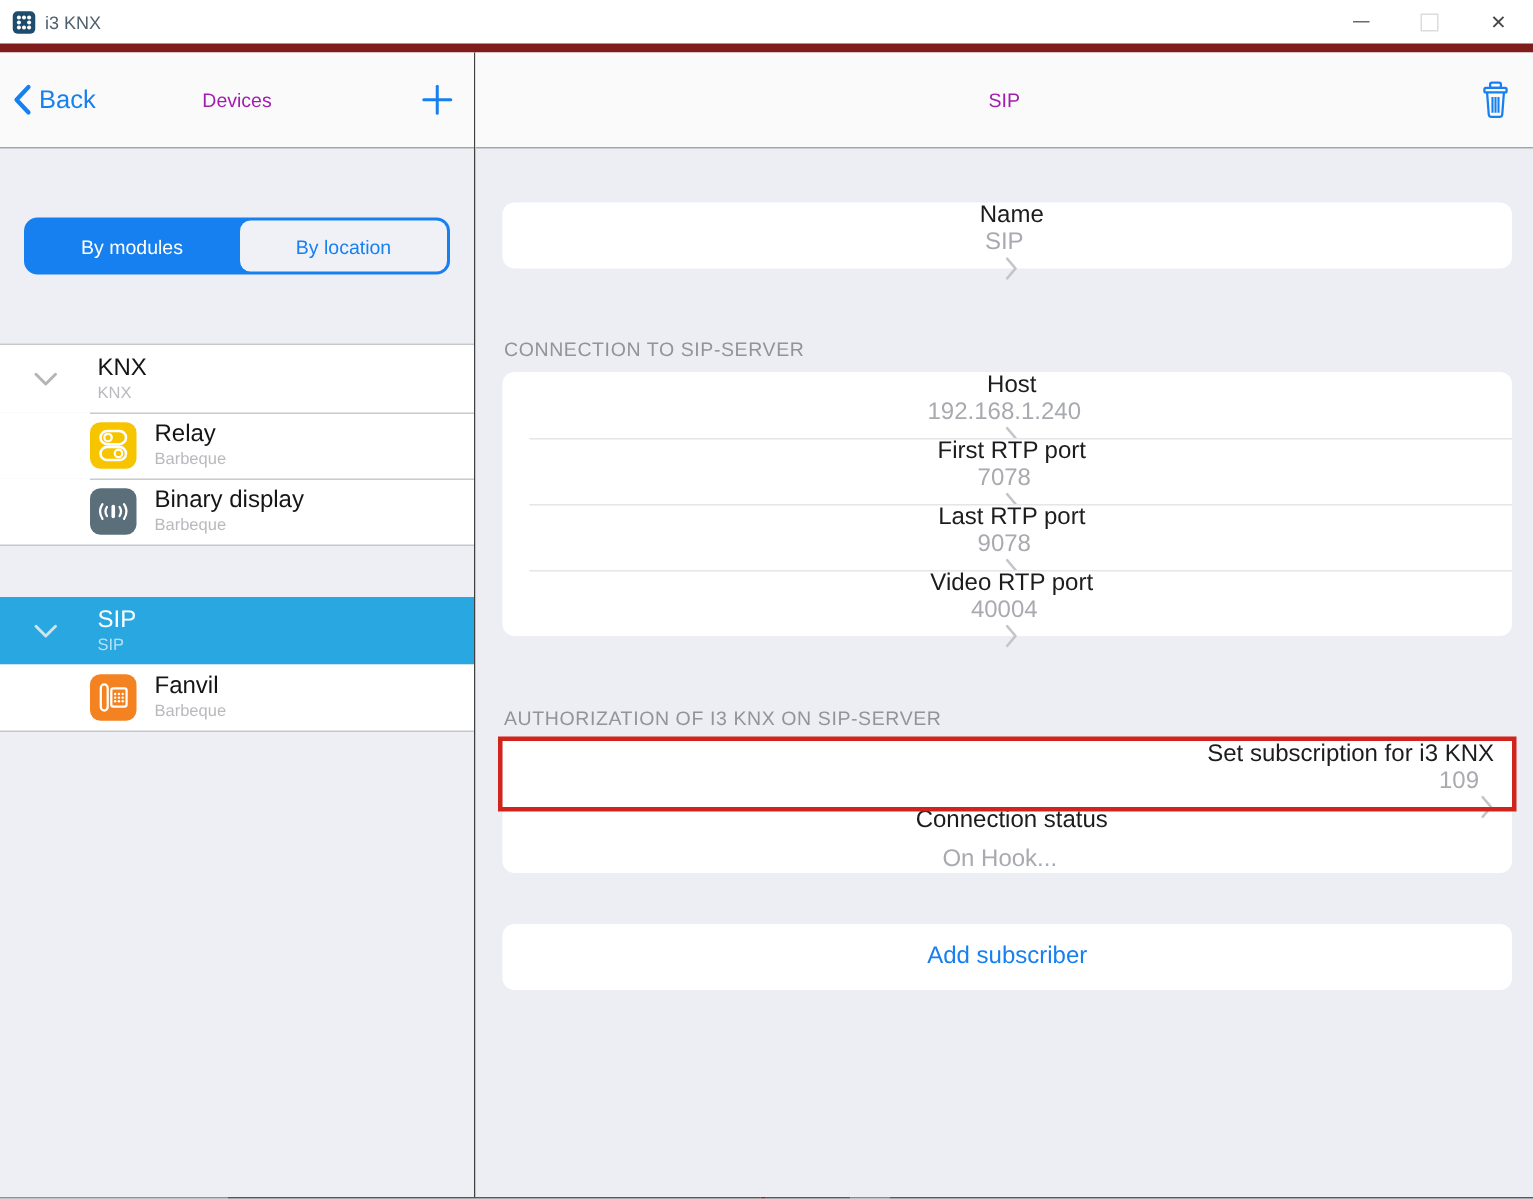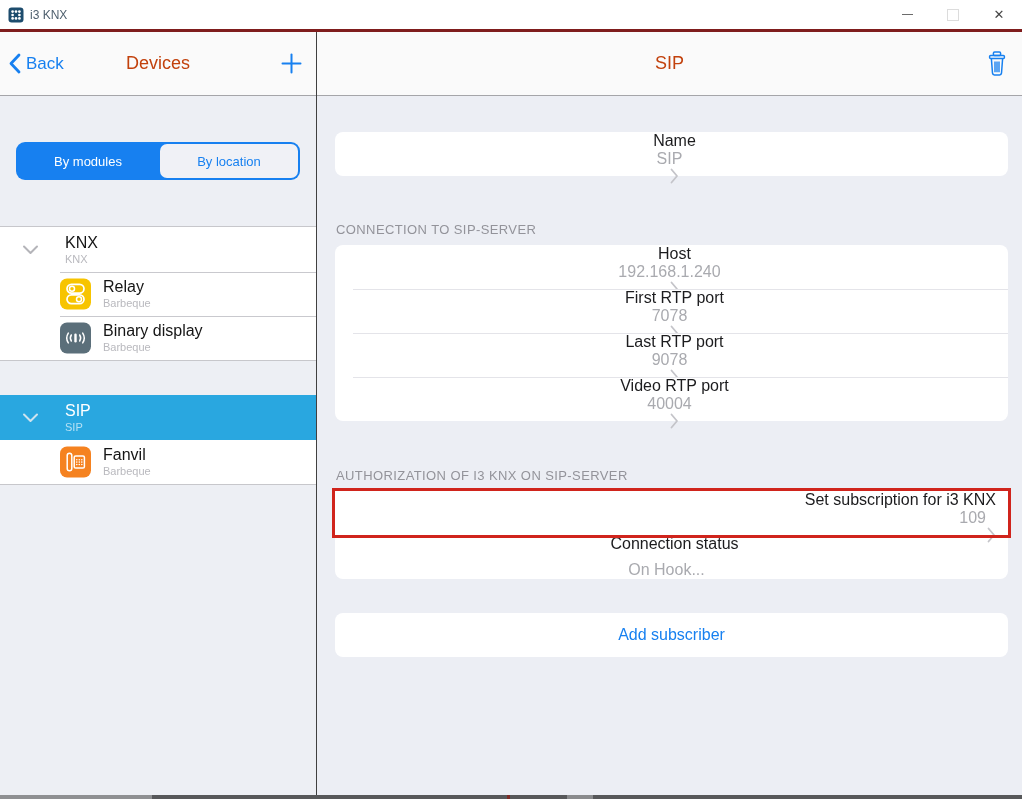--- a/index.html
+++ b/index.html
@@ -3,39 +3,39 @@
 <meta charset="utf-8">
 <style>
   html,body{margin:0;padding:0;}
   body{
     width:1022px;height:799px;overflow:hidden;position:relative;
     font-family:"Liberation Sans",sans-serif;background:#ffffff;
     -webkit-font-smoothing:antialiased;
   }
   
   .titlebar{
-    height:29px;background:#ffffff;border-bottom:3px solid #7f1d1d;
+    height:29px;background:#ffffff;border-bottom:6px solid #7f1d1d;
     display:flex;align-items:center;position:relative;
   }
   .app-icon{width:16px;height:16px;margin-left:8px;display:flex;}
   .app-title{font-size:12px;color:#4e5f6d;margin-left:6px;}
   .win-controls{position:absolute;right:0;top:0;height:29px;display:flex;align-items:center;}
   .win-btn{width:46px;height:29px;display:flex;align-items:center;justify-content:center;cursor:default;}
   .min-glyph{width:11px;height:0;border-top:1px solid #6b6b6b;}
   .max-glyph{width:10px;height:10px;border:1px solid #dcdcdc;}
   .close-glyph{font-size:13px;color:#474747;line-height:1;}
   
   .main{display:flex;height:763px;}
   .sidebar{width:316px;border-right:1px solid #404040;background:#edeff4;display:flex;flex-direction:column;}
   .detail{flex:1;background:#eceef4;display:flex;flex-direction:column;}
   .panel-header{
     height:63px;background:#fafafa;border-bottom:1px solid #a5a5a9;
     position:relative;display:flex;align-items:center;justify-content:center;flex:0 0 auto;
   }
-  .panel-title{font-size:18px;color:#c2410c;}
+  .panel-title{font-size:13px;color:#a21caf;}
   .back-btn{position:absolute;left:8px;display:flex;align-items:center;cursor:pointer;}
   .back-label{font-size:17px;color:#1780f0;margin-left:5px;}
   .add-btn{position:absolute;right:12px;width:26px;height:26px;display:flex;align-items:center;justify-content:center;cursor:pointer;}
   .trash-btn{position:absolute;right:10px;width:30px;height:30px;display:flex;align-items:center;justify-content:center;cursor:pointer;}
   
   .tabs{
     margin:46px 16px 0 16px;height:38px;background:#1780f0;border-radius:9px;
     position:relative;flex:0 0 auto;
   }
   .tab-active{

